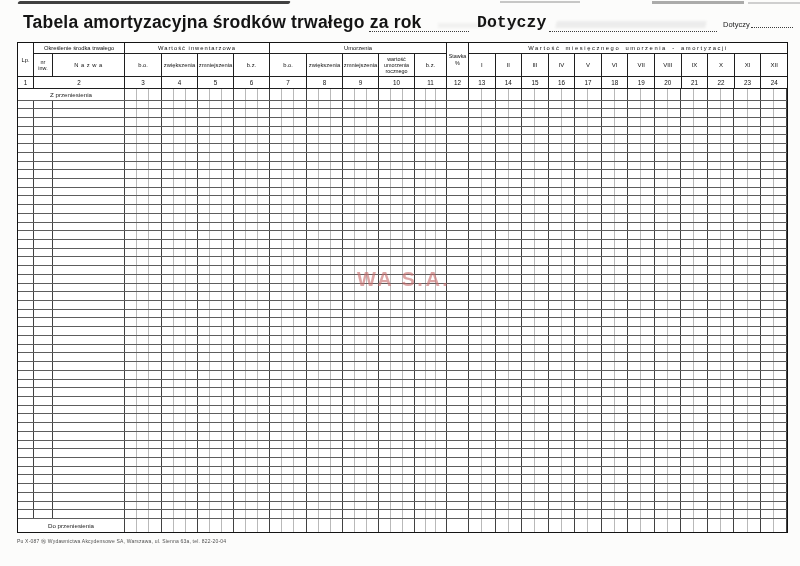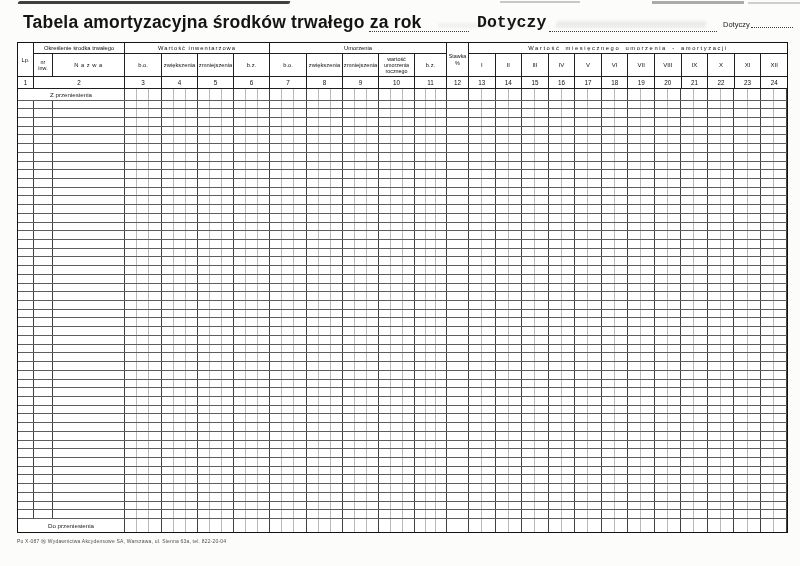--- a/index.html
+++ b/index.html
@@ -1636,14 +1636,15 @@
             <div class="bcell t2"></div>
             <div class="bcell t2"></div>
             <div class="bcell t2"></div>
             <div class="bcell t2"></div>
             <div class="bcell t2"></div>
           </div>
         </div>
       </div>
   </div>
 
+  <div class="watermark">WA S.A.</div>
   <div class="imprint">Pu X-087 Ⓦ Wydawnictwa Akcydensowe SA, Warszawa, ul. Sienna 63a, tel. 822-20-04</div>
 </div>
 
 </body></html>

